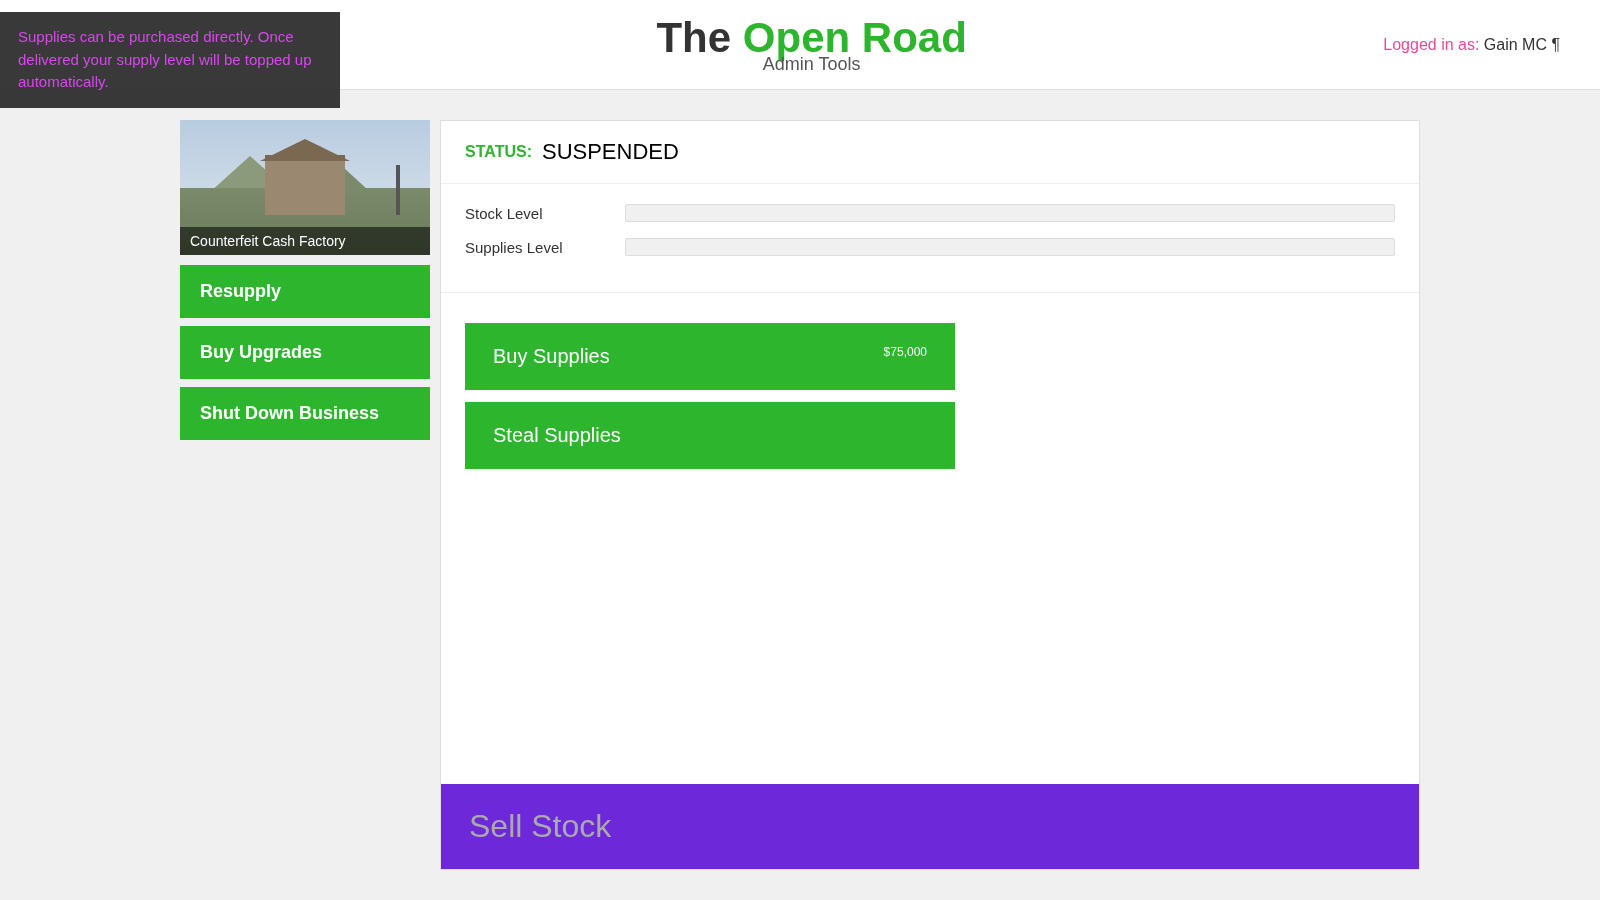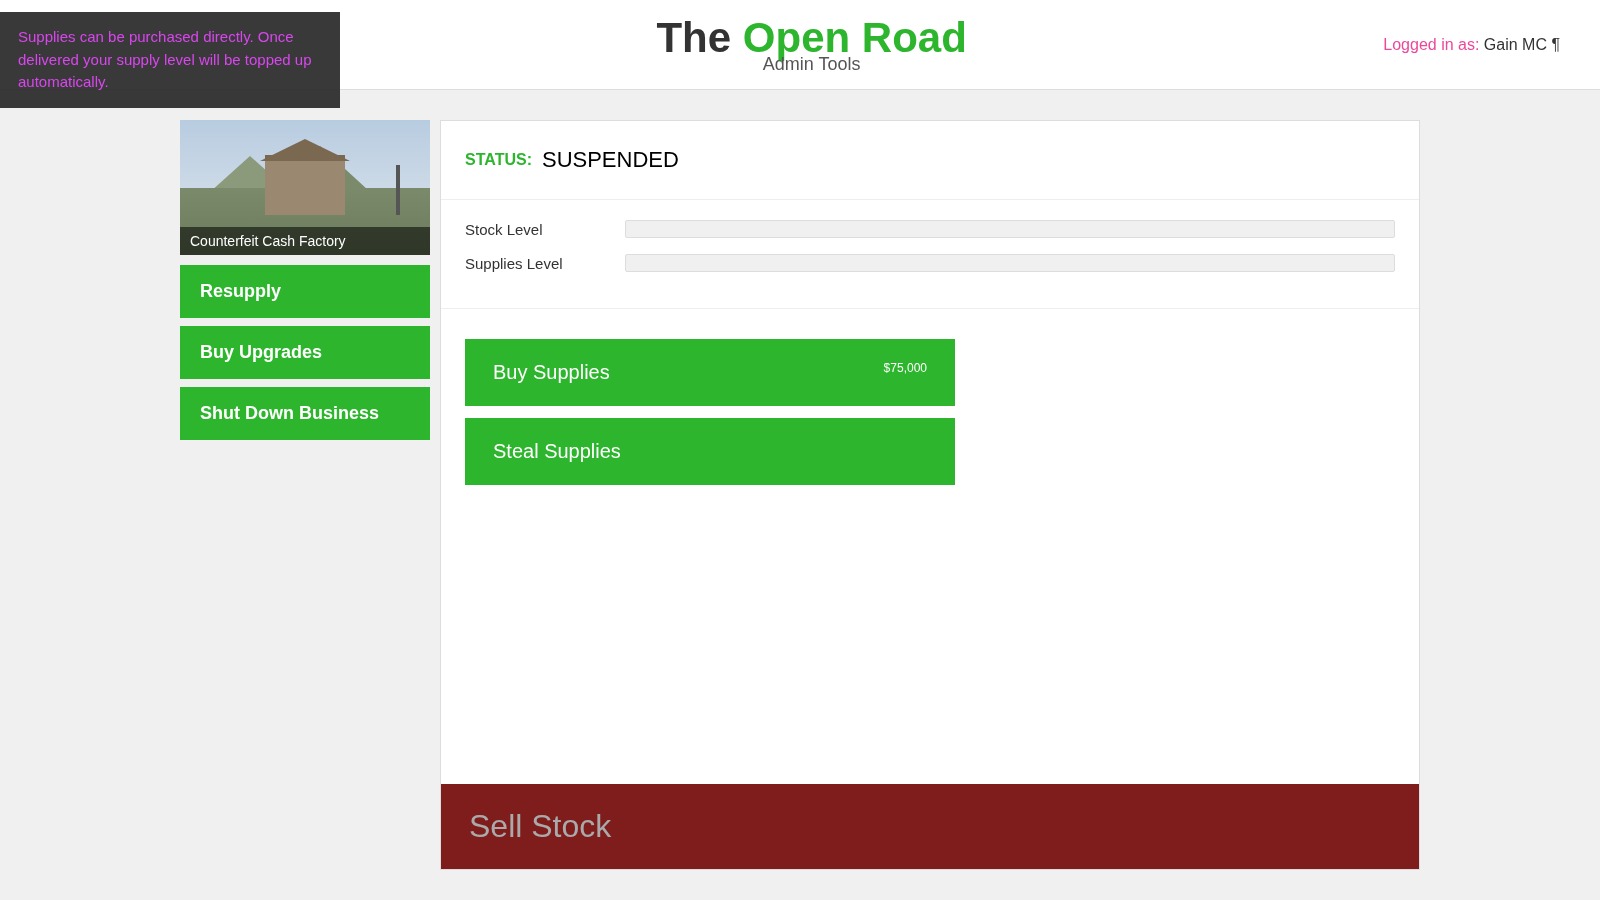--- a/index.html
+++ b/index.html
@@ -193,21 +193,21 @@
     #right-panel {
       flex: 1;
       background: #fff;
       border: 1px solid #ddd;
       display: flex;
       flex-direction: column;
       margin-left: 10px;
     }
 
     #status-bar {
-      padding: 26px 24px;
+      padding: 18px 24px;
       border-bottom: 1px solid #eee;
       display: flex;
       align-items: center;
       gap: 10px;
     }
     #status-label {
       color: #2db52d;
       font-size: 16px;
       font-weight: bold;
     }
@@ -262,21 +262,21 @@
       cursor: pointer;
       display: flex;
       justify-content: space-between;
       width: 490px;
     }
     .supply-btn .price {
       font-size: 12px;
     }
 
     #sell-stock-section {
-      background: #7f1d1d;
+      background: #6d28d9;
       padding: 24px 28px;
       margin-top: auto;
     }
     #sell-stock-text {
       font-size: 32px;
       color: #aaa;
       font-weight: normal;
     }
   </style>
 </head>

